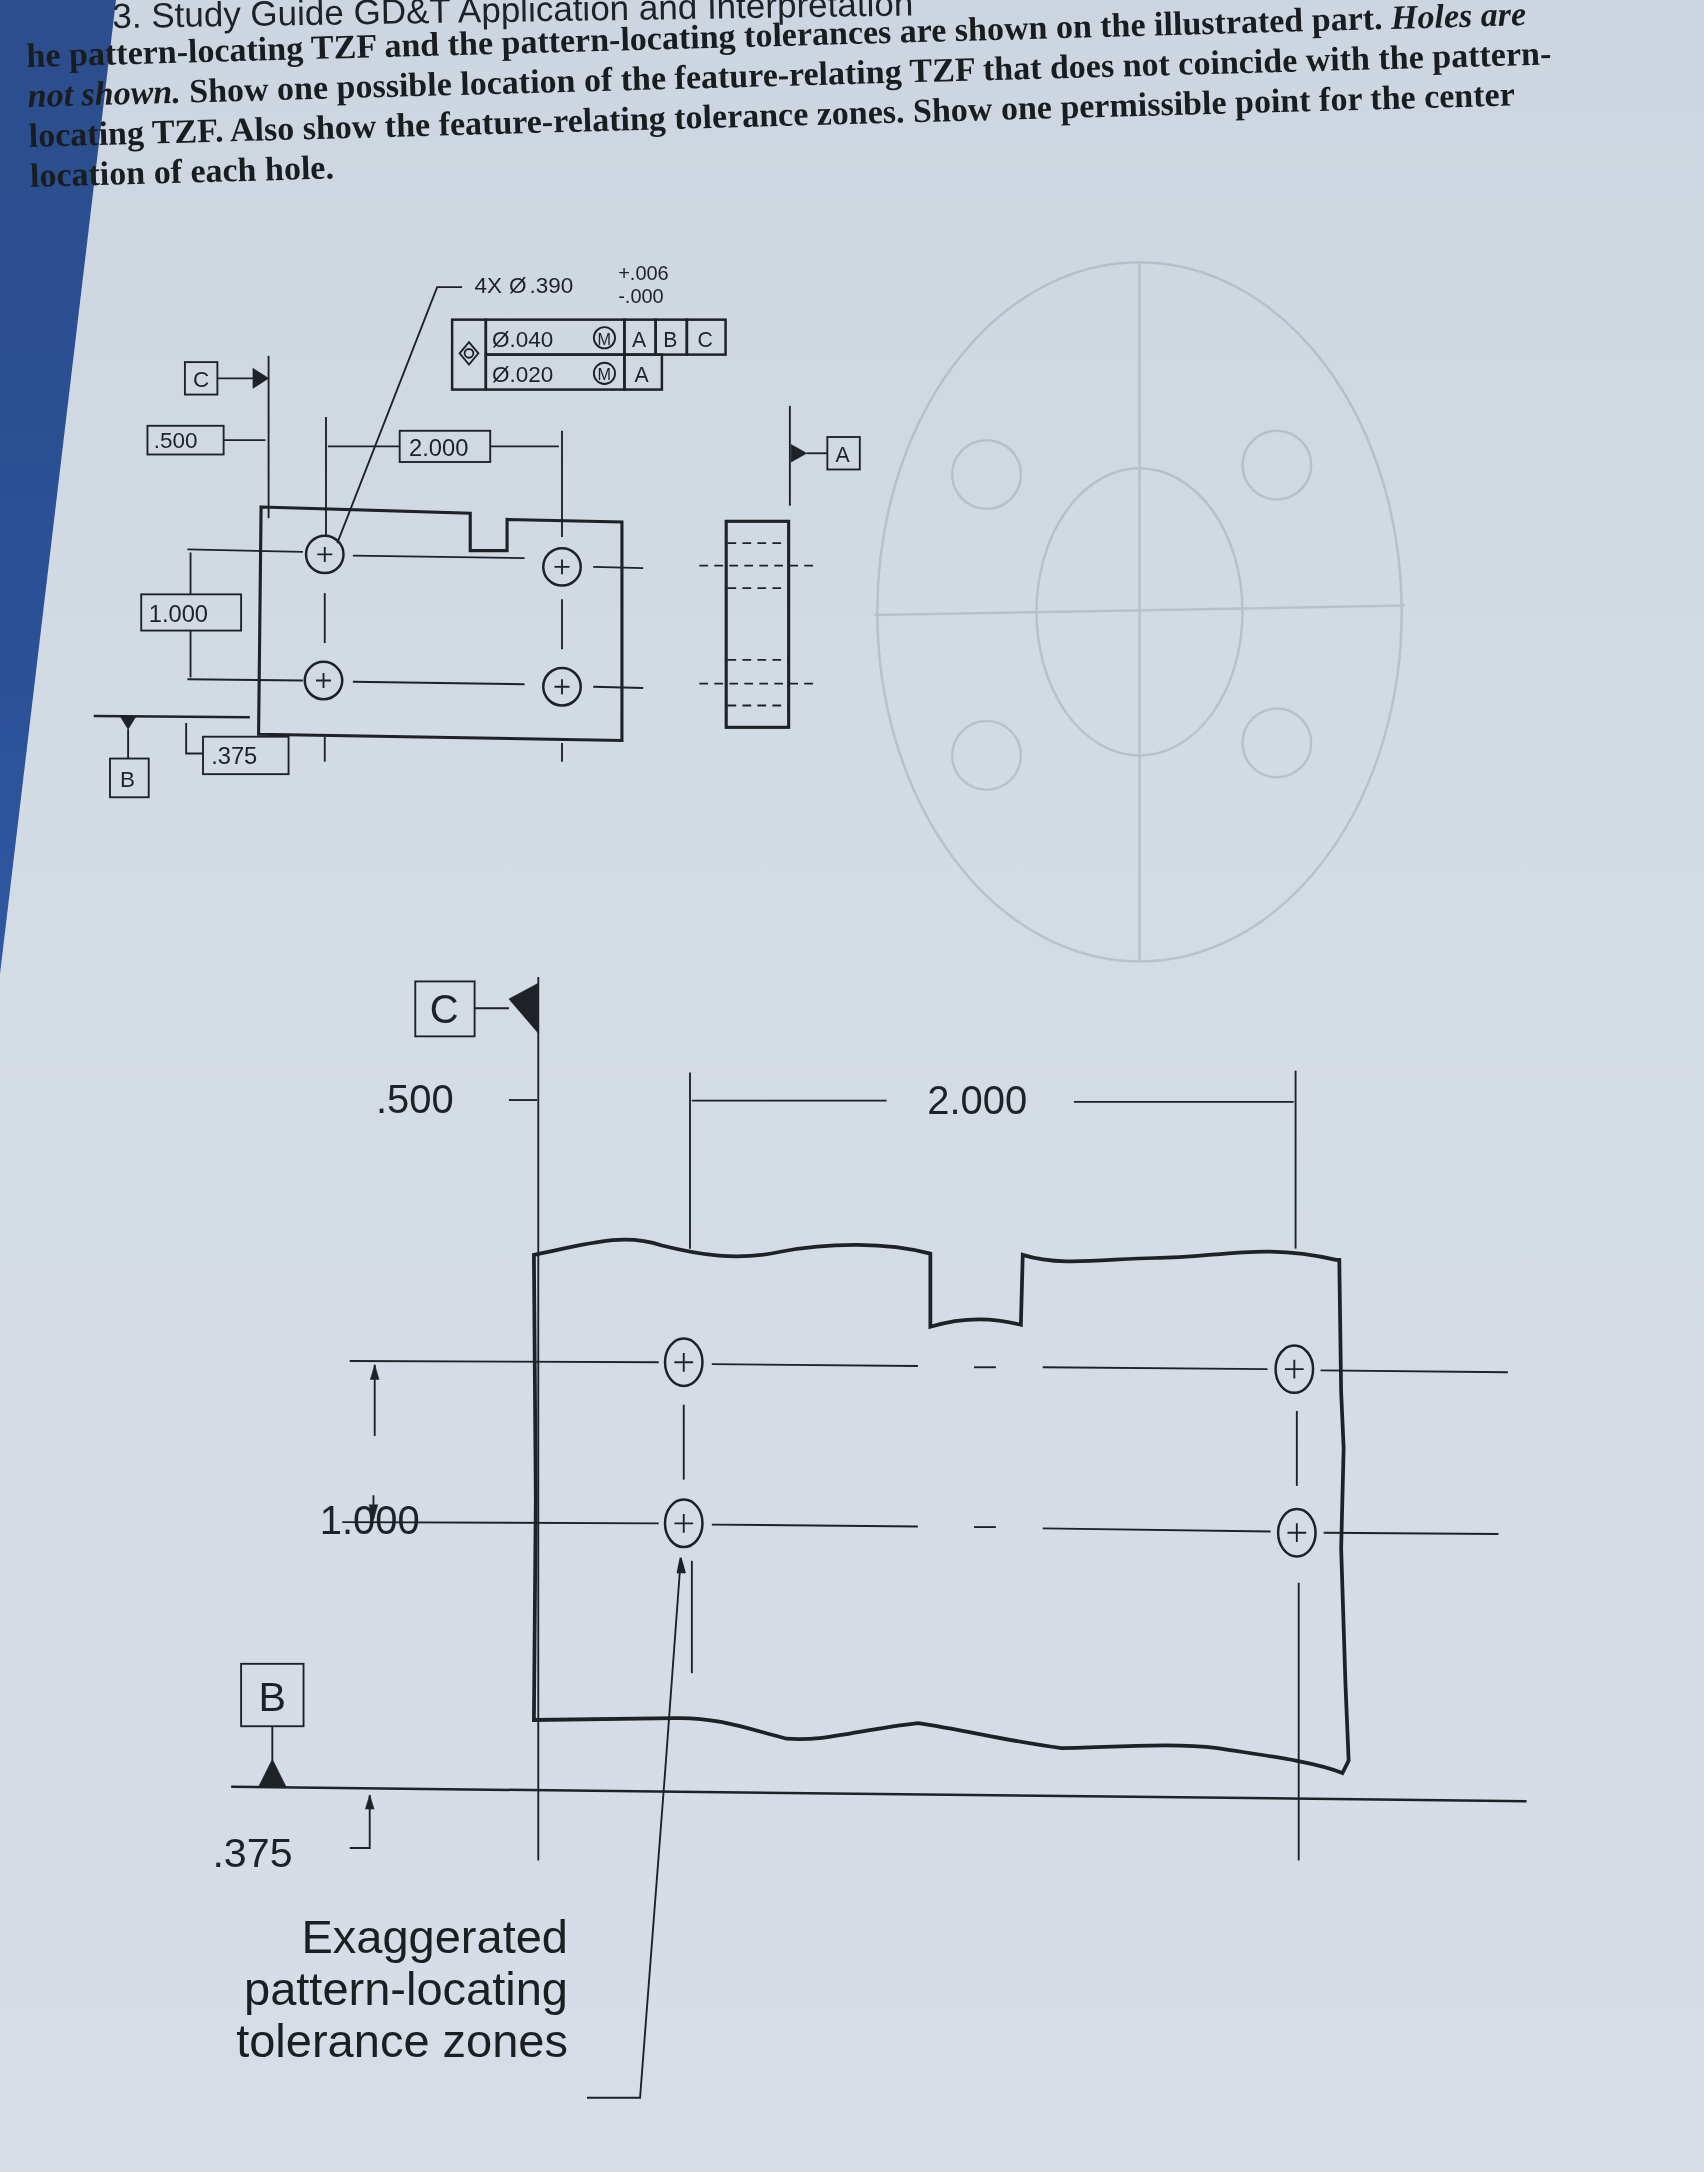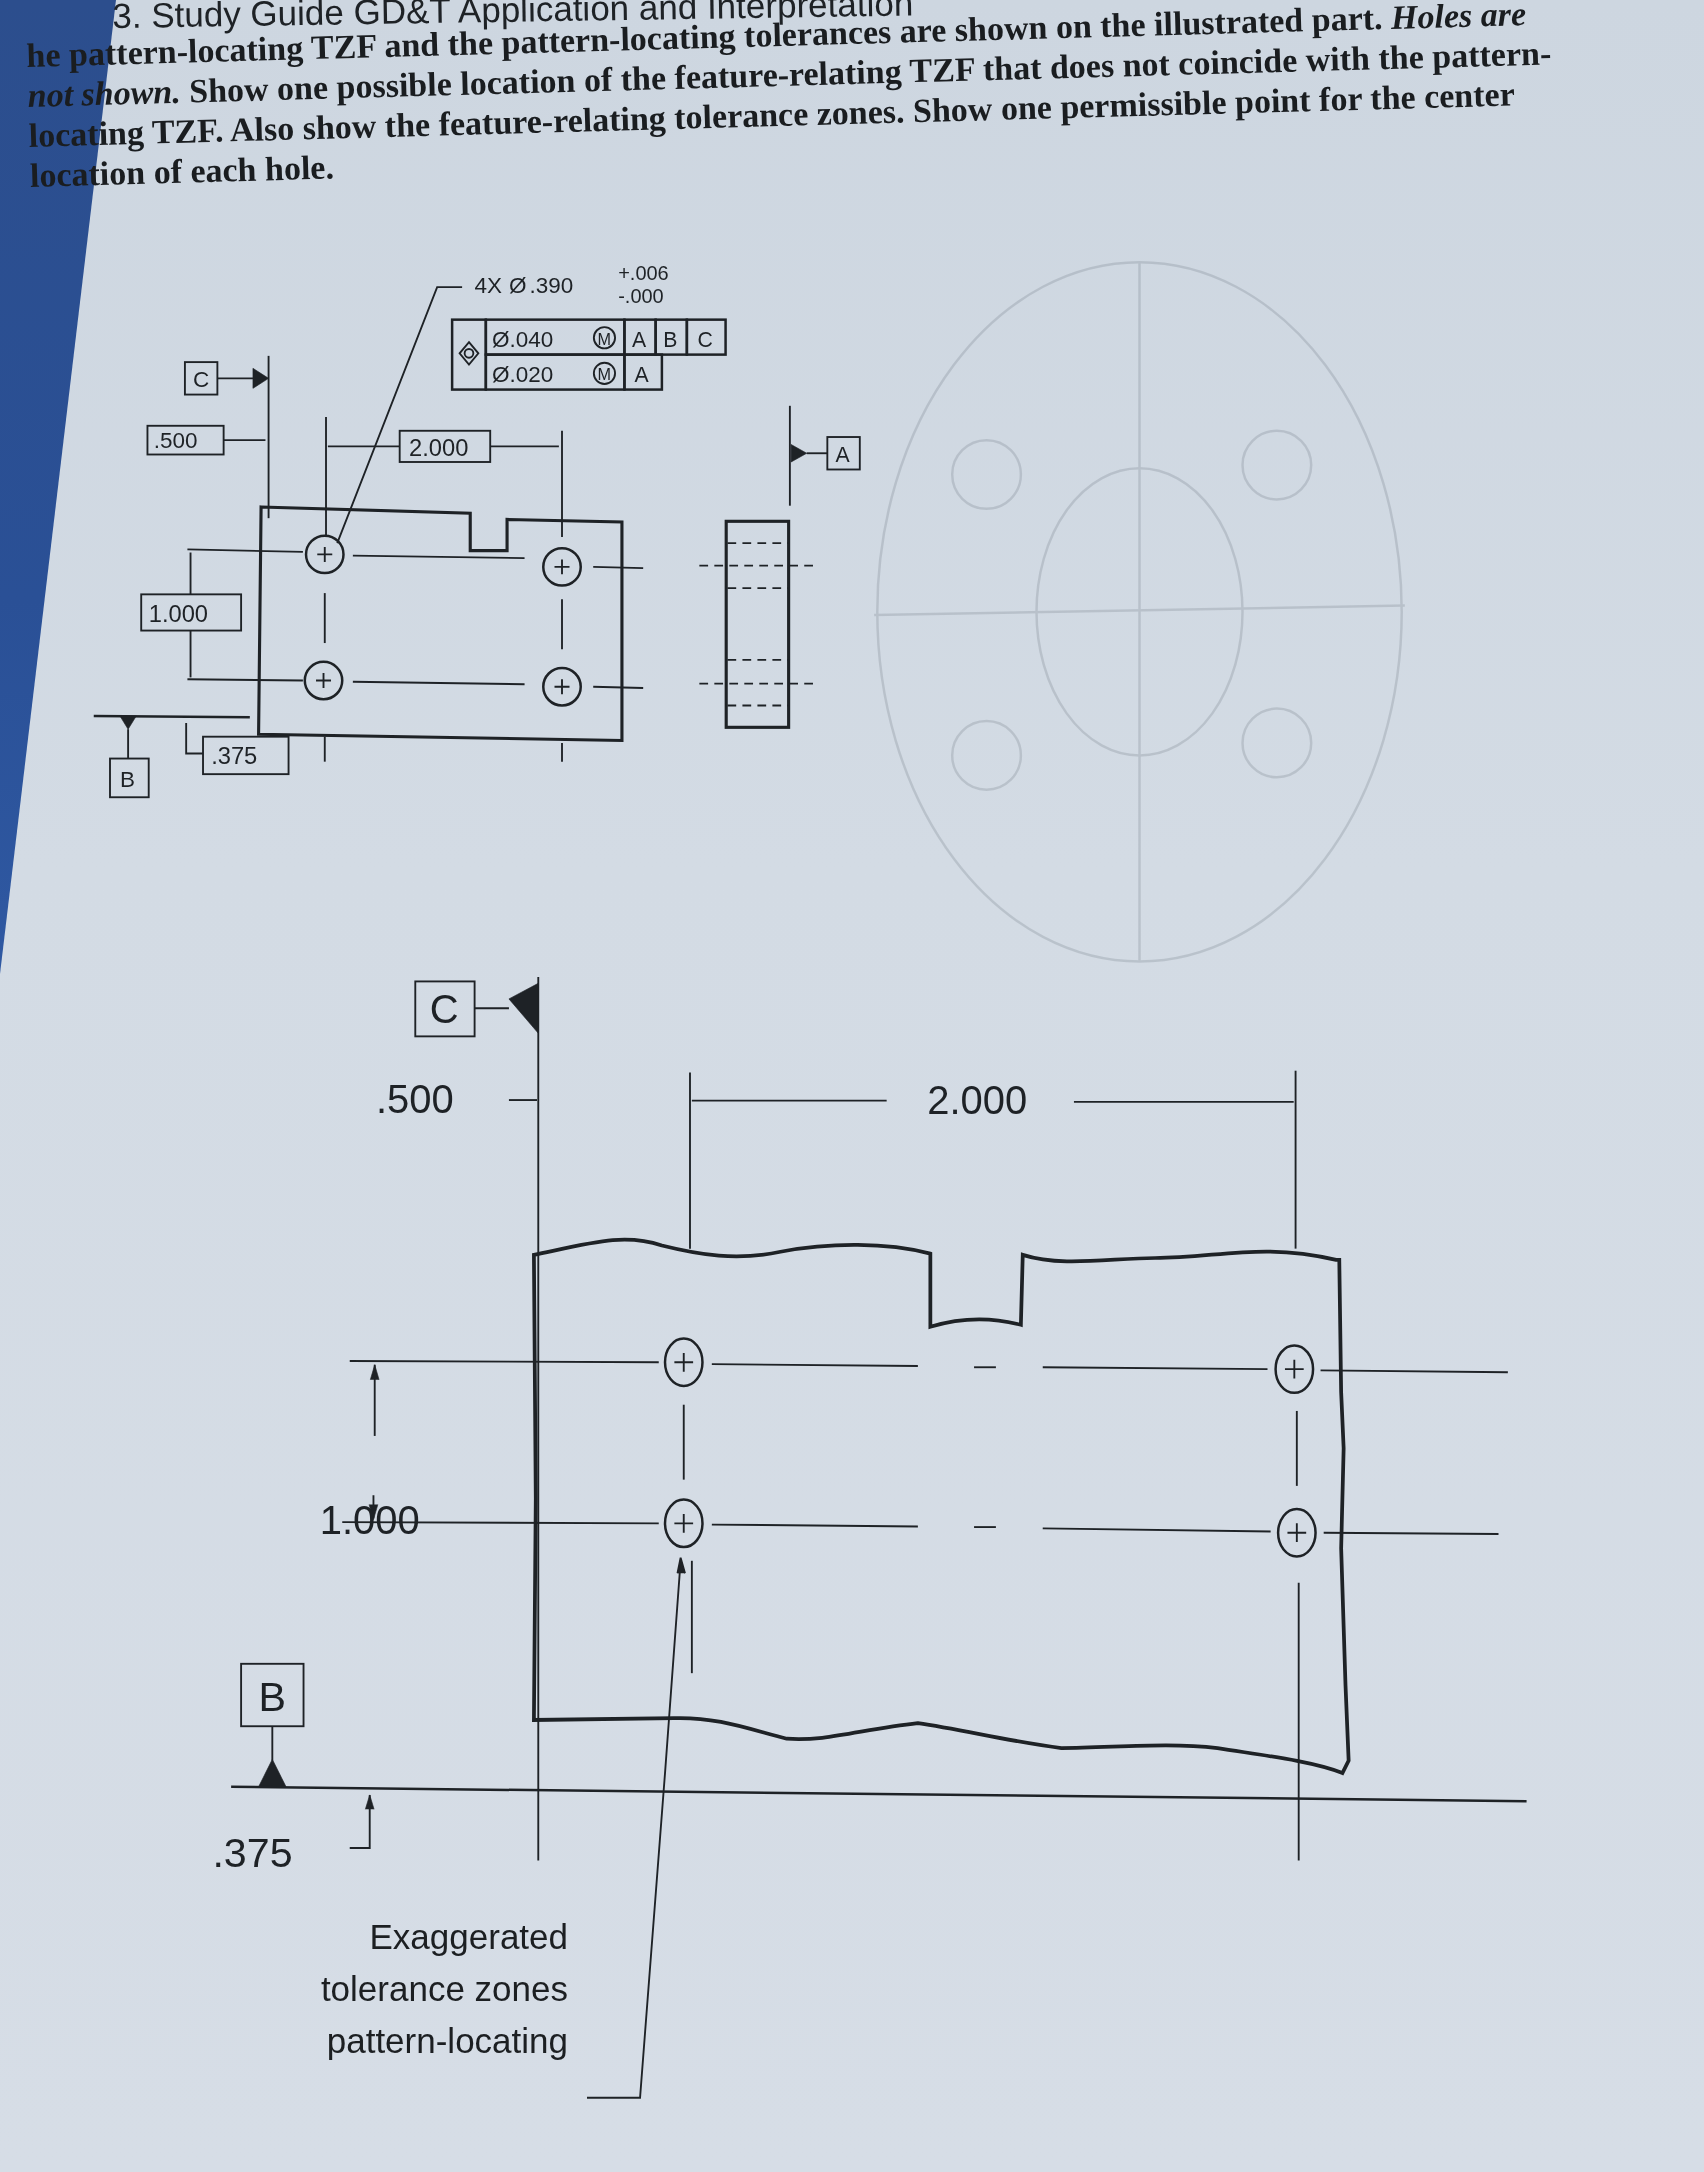--- a/index.html
+++ b/index.html
@@ -28,21 +28,21 @@
     font-family: "Liberation Serif", serif; font-weight: bold;
     font-size: 34px; line-height: 40px; color: #1a1d20;
     transform: rotate(-1.6deg); transform-origin: left top;
   }
   .instructions .line { display: block; white-space: nowrap; }
   .instructions em { font-style: italic; }
   svg.drawing { position: absolute; left: 0; top: 0; }
   .ghost { opacity: .18; }
   .caption {
     position: absolute; left: 206px; top: 1911px; width: 362px;
-    text-align: right; font-size: 35px; line-height: 52px; color: #1c1f22;
+    text-align: right; font-size: 47px; line-height: 52px; color: #1c1f22;
   }
   .caption span { display: block; white-space: nowrap; }
 </style>
 </head>
 <body>
 
 <div class="page"></div>
 <div class="blue-edge"></div>
 
 <div class="heading">3. Study Guide GD&amp;T Application and Interpretation</div>
@@ -241,16 +241,16 @@
     <text x="602" y="1783" font-size="64">.500</text>
     <text x="1485" y="1785" font-size="64">2.000</text>
     <text x="512" y="2457" font-size="64">1.000</text>
     <text x="414" y="2740" font-size="66">B</text>
     <text x="340" y="2990" font-size="66">.375</text>
   </g>
 </svg>
 
 <div class="caption">
   <span>Exaggerated</span>
+  <span>pattern-locating</span>
   <span>tolerance zones</span>
-  <span>pattern-locating</span>
 </div>
 
 
 </body></html>

